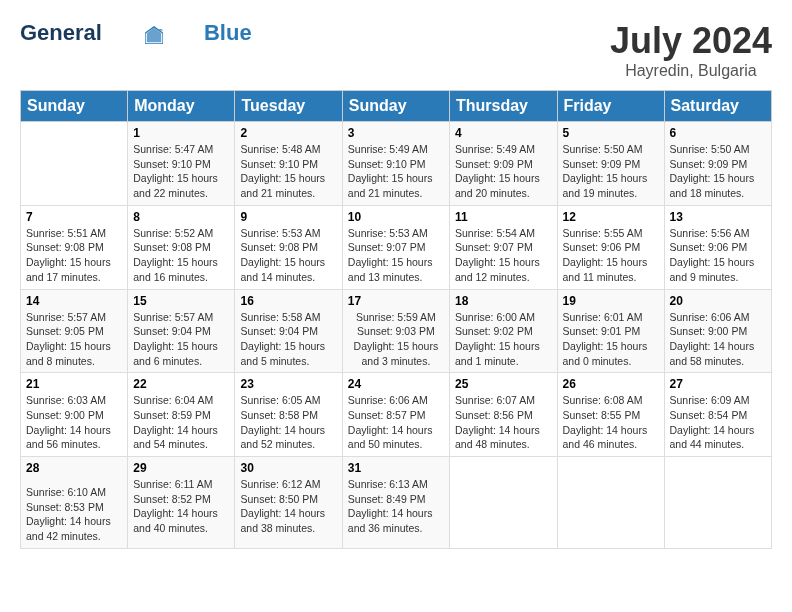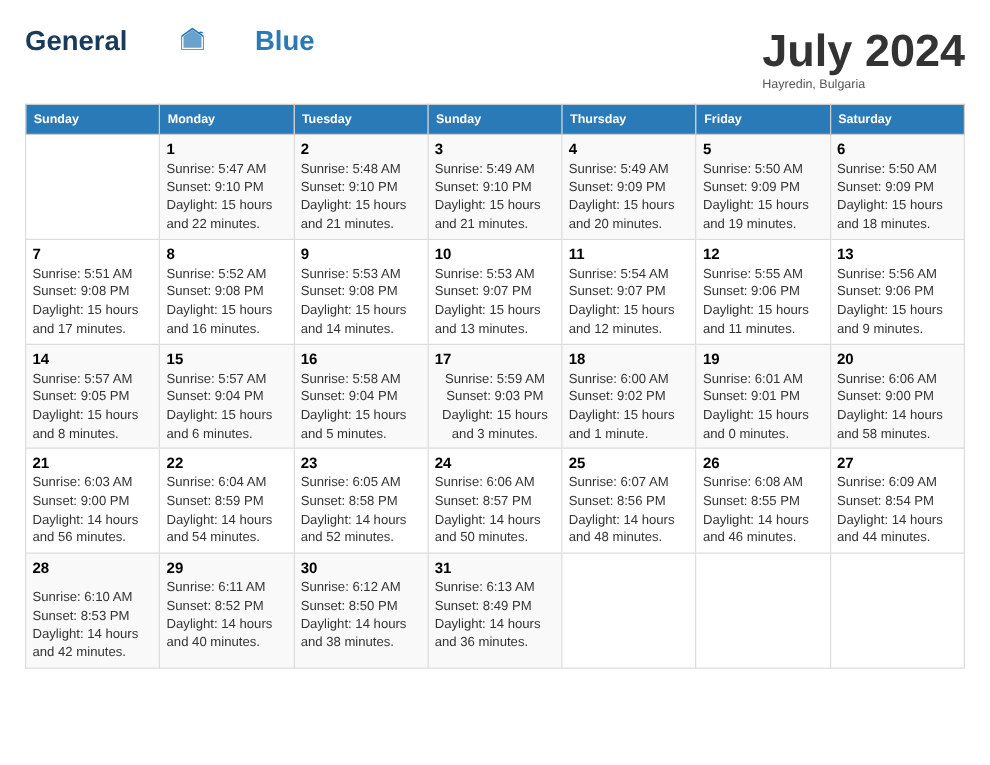--- a/index.html
+++ b/index.html
@@ -16,59 +16,59 @@
       align-items: flex-start;
       margin-bottom: 10px;
     }
     .logo {
       display: flex;
       flex-direction: column;
       align-items: flex-start;
     }
     .logo-text {
       display: flex;
-      align-items: center;
+      align-items: flex-end;
       font-size: 22px;
       font-weight: bold;
       color: #1a3a5c;
       gap: 41px;
     }
     .logo-general { color: #1a3a5c; }
     .logo-blue { color: #2a7ab8; }
     .logo-icon {
       display: inline-block;
       width: 18px;
       height: 18px;
       margin-left: 2px;
       position: relative;
       top: -2px;
     }
     .title-area {
-      text-align: left;
+      text-align: center;
     }
     .month-title {
       font-size: 36px;
       font-weight: bold;
       color: #333;
     }
     .location-title {
-      font-size: 10px;
+      font-size: 16px;
       color: #555;
     }
     table {
       width: 100%;
       border-collapse: collapse;
       font-size: 11px;
     }
     thead tr th {
       background-color: #2a7ab8;
       color: #fff;
       text-align: left;
       padding: 6px 6px;
-      font-size: 10px;
+      font-size: 16px;
       font-weight: bold;
       border: 1px solid #ccc;
       margin-top: 16px;
     }
     tbody tr td {
       border: 1px solid #ddd;
       vertical-align: top;
       padding: 4px 5px;
       width: 108px;
       min-height: 80px;

